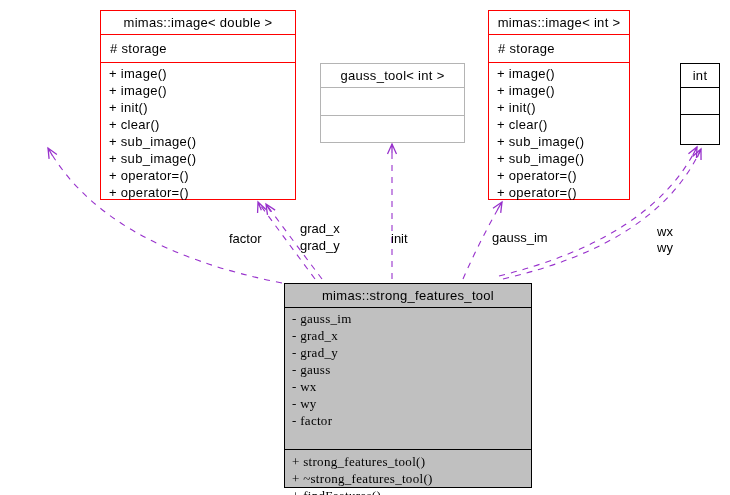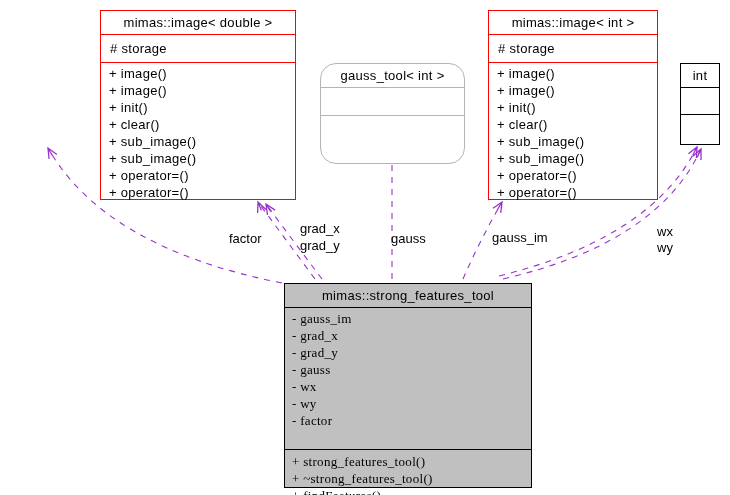--- a/index.html
+++ b/index.html
@@ -79,27 +79,27 @@
       <div class="method-row">+ image()</div>
       <div class="method-row">+ init()</div>
       <div class="method-row">+ clear()</div>
       <div class="method-row">+ sub_image()</div>
       <div class="method-row">+ sub_image()</div>
       <div class="method-row">+ operator=()</div>
       <div class="method-row">+ operator=()</div>
     </div>
   </div>
 
-  <div class="uml-box gray" style="left:320px;top:63px;width:145px;height:101px;border-radius:16px;">
+  <div class="uml-box gray" style="left:320px;top:63px;width:145px;height:80px;">
     <div class="box-title">gauss_tool&lt; int &gt;</div>
     <div class="cmp" style="height:28px;"></div>
     <div class="cmp fill"></div>
   </div>
 
-  <div class="uml-box red" style="left:488px;top:10px;width:170px;height:190px;">
+  <div class="uml-box red" style="left:488px;top:10px;width:142px;height:190px;">
     <div class="box-title">mimas::image&lt; int &gt;</div>
     <div class="cmp field-single" style="height:28px;">
       <span class="field-row"># storage</span>
     </div>
     <div class="cmp fill methods-cmp">
       <div class="method-row">+ image()</div>
       <div class="method-row">+ image()</div>
       <div class="method-row">+ init()</div>
       <div class="method-row">+ clear()</div>
       <div class="method-row">+ sub_image()</div>
@@ -129,18 +129,18 @@
     <div class="cmp fill methods-cmp" style="padding-left:7px;padding-top:3px;margin-top:20px;">
       <div class="method-row">+ strong_features_tool()</div>
       <div class="method-row">+ ~strong_features_tool()</div>
       <div class="method-row">+ findFeatures()</div>
     </div>
   </div>
 
   <div class="edge-label" style="left:229px;top:231px;">factor</div>
   <div class="edge-label" style="left:300px;top:221px;">grad_x</div>
   <div class="edge-label" style="left:300px;top:238px;">grad_y</div>
-  <div class="edge-label" style="left:391px;top:231px;">gauss</div>
+  <div class="edge-label" style="left:391px;top:231px;">init</div>
   <div class="edge-label" style="left:492px;top:230px;">gauss_im</div>
   <div class="edge-label" style="left:657px;top:224px;">wx</div>
   <div class="edge-label" style="left:657px;top:240px;">wy</div>
 
 </div>
 
 </body></html>

